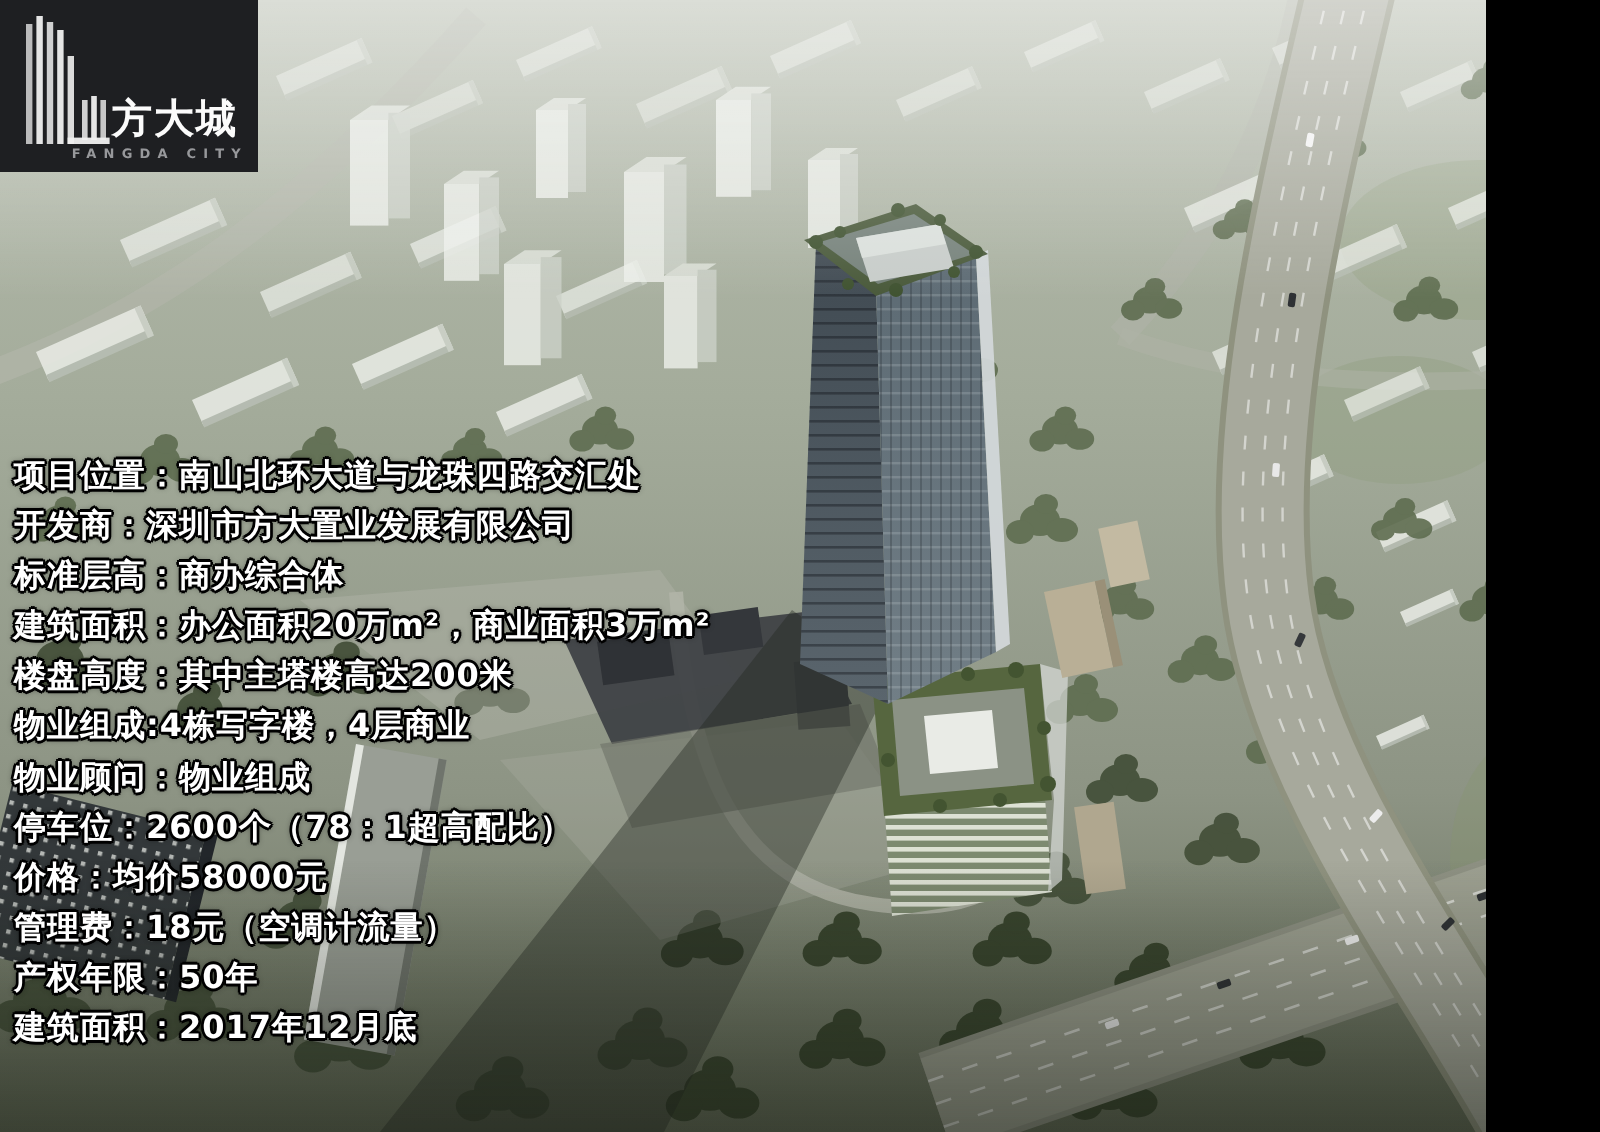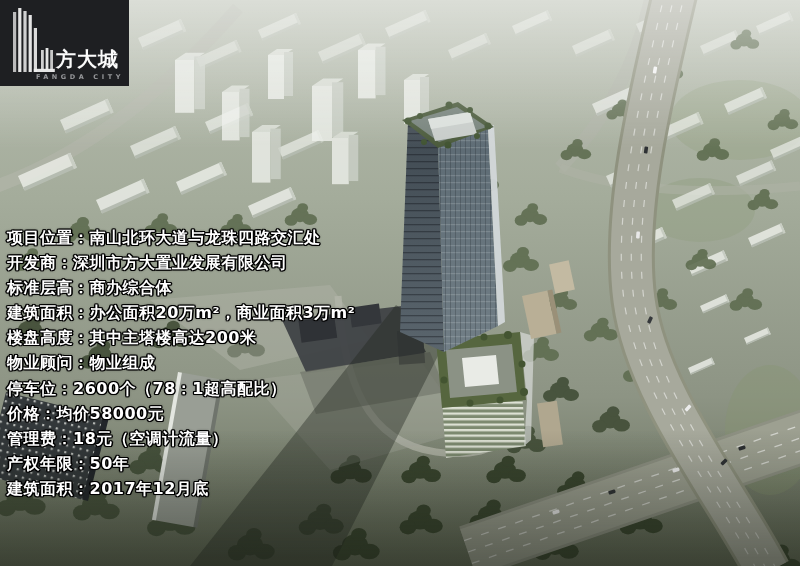--- a/index.html
+++ b/index.html
@@ -1,17 +1,17 @@
 <!DOCTYPE html>
 <html><head>
 <meta charset="utf-8">
 <style>
   html,body{margin:0;padding:0;background:#000;}
   #stage{
-    position:relative;width:800px;height:566px;overflow:hidden;
+    position:relative;width:743px;height:566px;overflow:hidden;
     font-family:"DejaVu Sans","Liberation Sans",sans-serif;
     background:#9aa394;
   }
   #scene{position:absolute;left:0;top:0;width:800px;height:566px;display:block;}
   
   #logo-plate{
     position:absolute;left:0;top:0;width:129px;height:86px;
     background:#1e1f22;z-index:5;
   }
   #logo-mark{position:absolute;left:10px;top:4px;}
@@ -349,20 +349,21 @@
     <div id="logo-title">方大城</div>
     <div id="logo-sub">FANGDA CITY</div>
   </div>
 
   <div id="info-list">
     <div class="info-line">项目位置：南山北环大道与龙珠四路交汇处</div>
     <div class="info-line">开发商：深圳市方大置业发展有限公司</div>
     <div class="info-line">标准层高：商办综合体</div>
     <div class="info-line">建筑面积：办公面积20万m²，商业面积3万m²</div>
     <div class="info-line">楼盘高度：其中主塔楼高达200米</div>
+    <div class="info-line">物业组成:4栋写字楼，4层商业</div>
     <div class="info-line">物业顾问：物业组成</div>
     <div class="info-line">停车位：2600个（78：1超高配比）</div>
     <div class="info-line">价格：均价58000元</div>
     <div class="info-line">管理费：18元（空调计流量）</div>
     <div class="info-line">产权年限：50年</div>
     <div class="info-line">建筑面积：2017年12月底</div>
   </div>
 
 </div>
 

